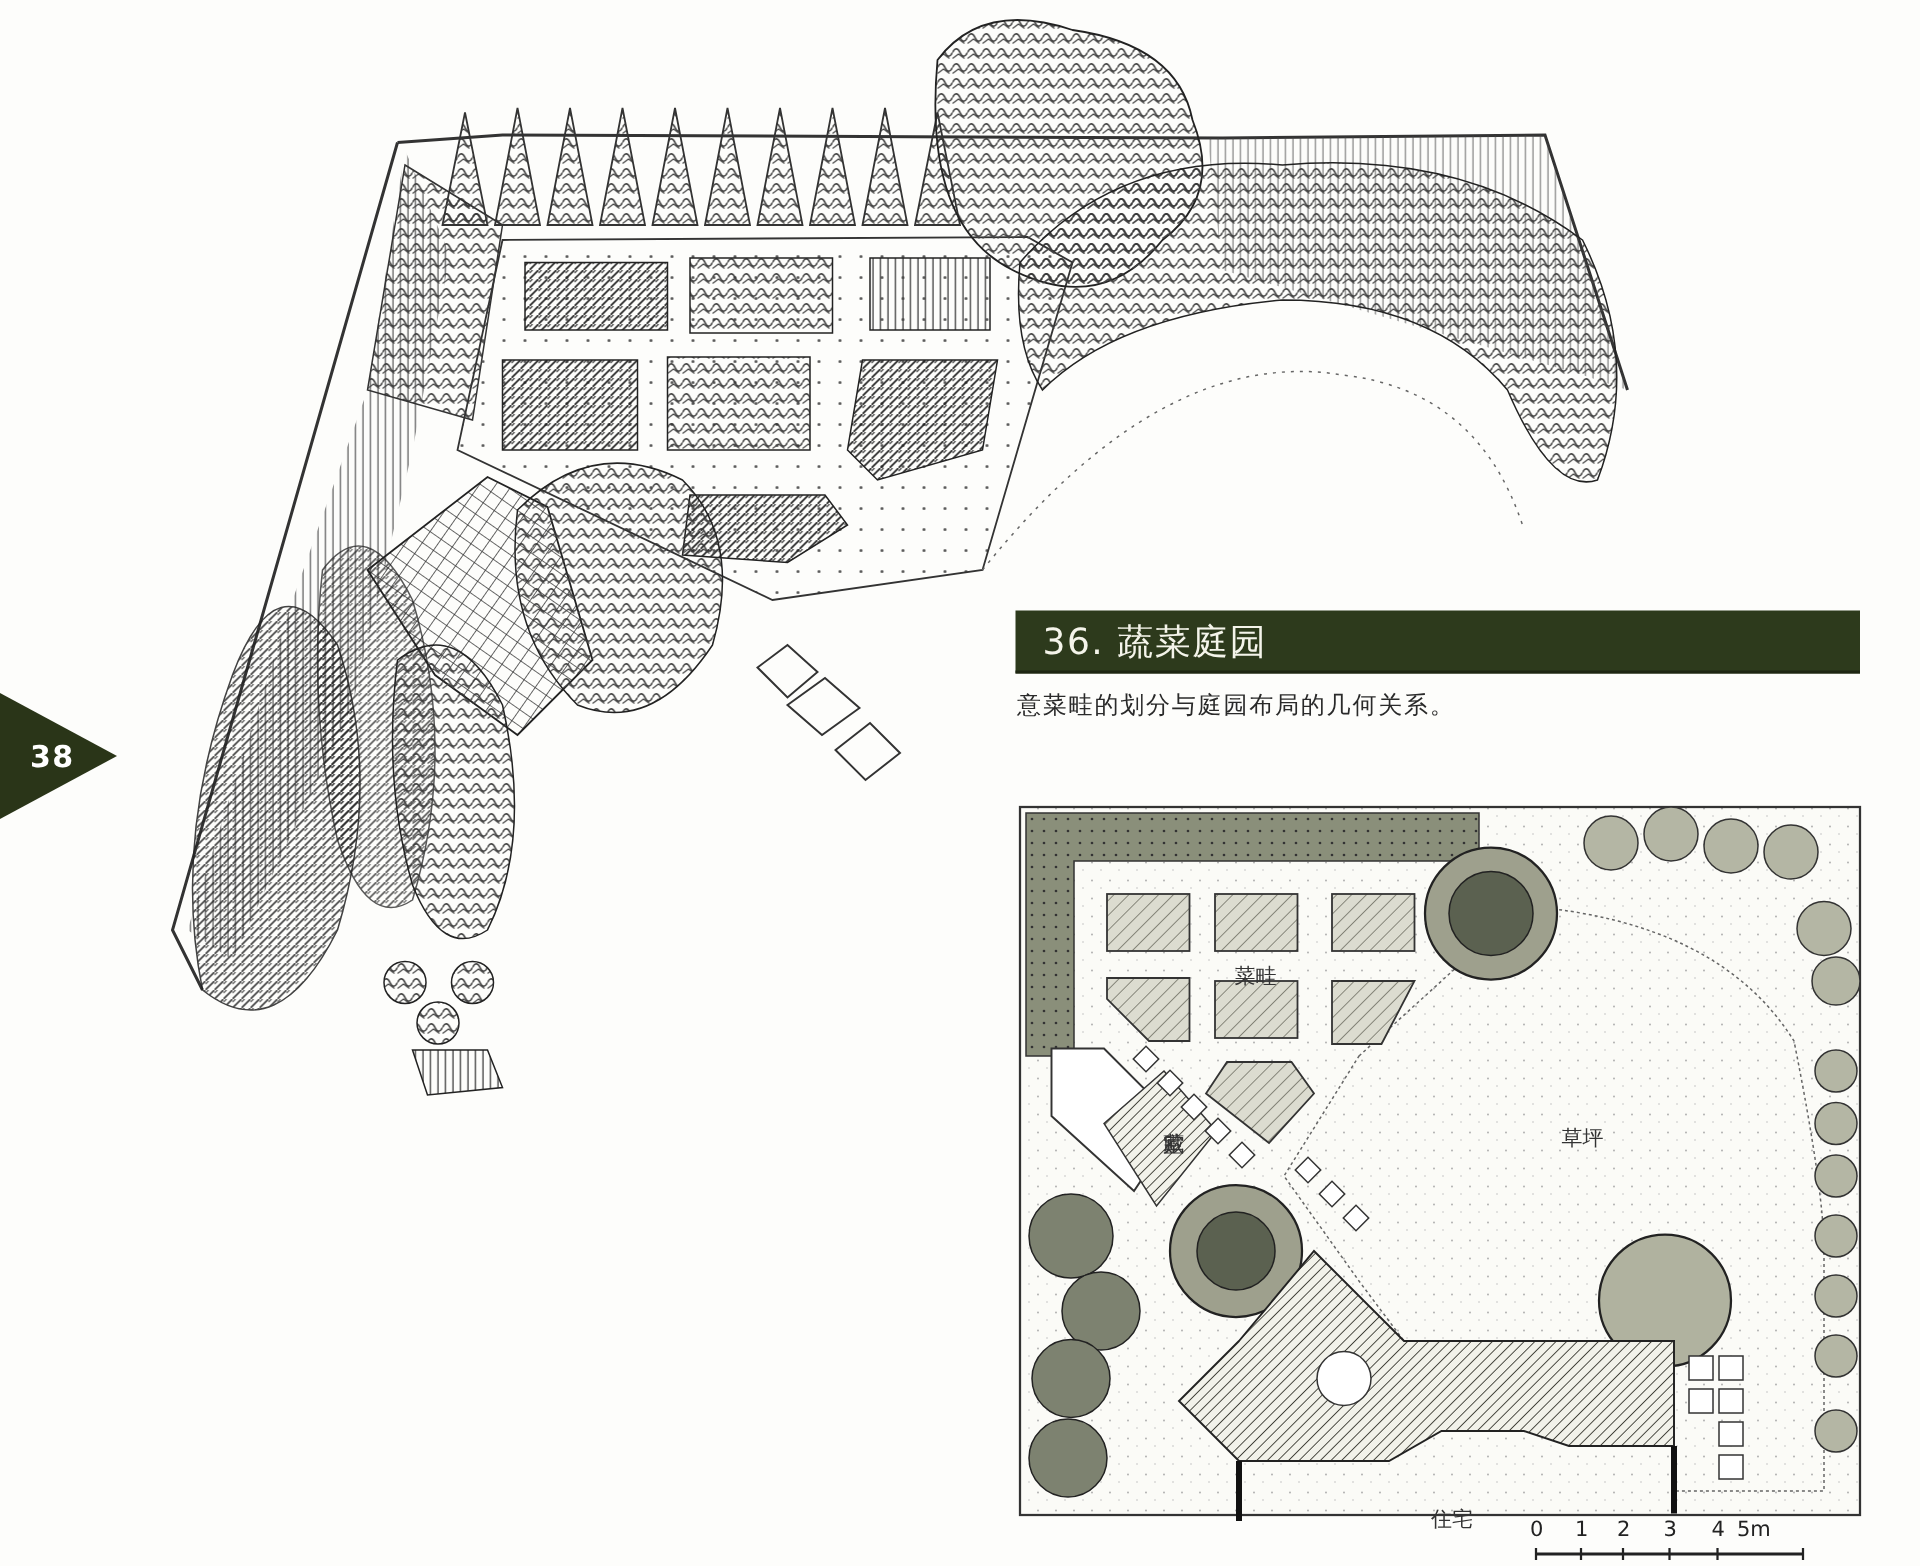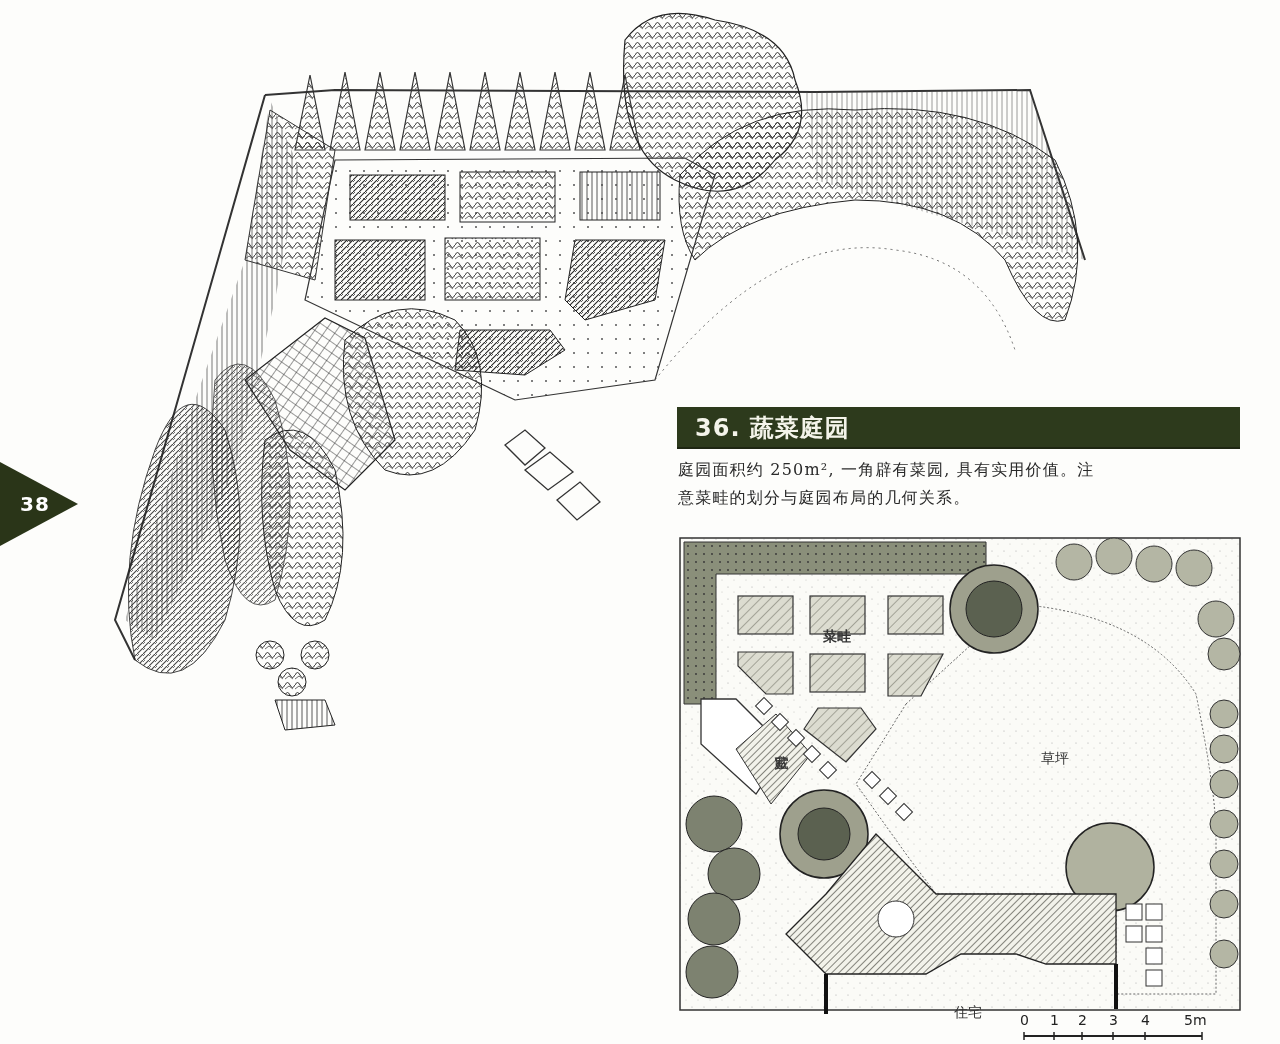--- a/index.html
+++ b/index.html
@@ -2,21 +2,21 @@
 <html><head>
 <meta charset="utf-8">
 <style>
   html, body { margin: 0; padding: 0; background: #fdfdfb; }
   body { width: 1280px; height: 1044px; position: relative; overflow: hidden; font-family: "DejaVu Sans", sans-serif; color: #222; }
   .page-tab { position: absolute; left: 0; top: 462px; width: 80px; height: 84px; text-decoration: underline; }
   .page-tab svg { position: absolute; left: 0; top: 0; }
   .page-num { position: absolute; left: 20px; top: 30px; color: #fff; font-family: "DejaVu Sans", sans-serif; font-weight: bold; font-size: 20px; letter-spacing: 1px; }
   .sketch { position: absolute; left: 95px; top: 0px; width: 1000px; height: 740px; }
   .title-bar { position: absolute; left: 677px; top: 407px; width: 563px; height: 40px; background: #2d3a1c; border-bottom: 2px solid #1e2612; }
-  .title-text { position: absolute; left: 18px; top: 5px; color: #f4f4ea; font-size: 24px; font-weight: bold; font-family: "DejaVu Sans", sans-serif; letter-spacing: 1px; }
+  .title-text { position: absolute; left: 18px; top: 5px; color: #f4f4ea; font-size: 24px; font-weight: normal; font-family: "DejaVu Sans", sans-serif; letter-spacing: 1px; }
   .desc { position: absolute; left: 678px; top: 456px; width: 562px; font-family: "DejaVu Serif", serif; font-size: 16px; line-height: 28px; color: #2a2a2a; letter-spacing: 1.2px; }
   .plan { position: absolute; left: 676px; top: 534px; width: 566px; height: 500px; }
   .plan-label { position: absolute; font-family: "DejaVu Sans", sans-serif; font-size: 14px; color: #333; }
   .scale { position: absolute; left: 1018px; top: 1012px; width: 190px; height: 30px; }
   .scale-tick { position: absolute; top: 0; font-size: 14px; color: #222; font-family: "DejaVu Sans", sans-serif; }
 </style>
 </head>
 <body>
 
 <div class="page-tab">
@@ -108,21 +108,20 @@
 
     <path d="M560,380 Q680,230 800,250 Q890,260 920,350" fill="none" stroke="#666" stroke-dasharray="2,4"></path>
   </svg>
 </div>
 
 <div class="title-bar">
   <span class="title-text">36. 蔬菜庭园</span>
 </div>
 
 <div class="desc">
-  <div>庭园面积约 250m², 一角辟有菜园, 具有实用价值。注</div>
   <div>意菜畦的划分与庭园布局的几何关系。</div>
 </div>
 
 <div class="plan">
   <svg width="566" height="500" viewBox="0 0 566 500">
     <defs>
       <pattern id="phatch" width="7" height="7" patternUnits="userSpaceOnUse" patternTransform="rotate(45)">
         <rect width="7" height="7" fill="#dcdcd0"></rect>
         <path d="M0,0 L0,7" stroke="#6a6a5e" stroke-width="1"></path>
       </pattern>
@@ -208,33 +207,33 @@
 
     <g fill="#fff" stroke="#333">
       <rect x="450" y="370" width="16" height="16"></rect>
       <rect x="470" y="370" width="16" height="16"></rect>
       <rect x="450" y="392" width="16" height="16"></rect>
       <rect x="470" y="392" width="16" height="16"></rect>
       <rect x="470" y="414" width="16" height="16"></rect>
       <rect x="470" y="436" width="16" height="16"></rect>
     </g>
   </svg>
-  <span class="plan-label" style="left:147px; top:94px;font-weight:bold;">菜畦</span>
+  <span class="plan-label" style="left:147px; top:108px;">菜畦</span>
   <span class="plan-label" style="left:74px; top:210px; width:40px; line-height:16px; writing-mode:vertical-rl;">贮藏室</span>
   <span class="plan-label" style="left:365px; top:216px;">草坪</span>
   <span class="plan-label" style="left:278px; top:470px;">住宅</span>
 </div>
 
 <div class="scale">
   <span class="scale-tick" style="left:2px;">0</span>
   <span class="scale-tick" style="left:32px;">1</span>
   <span class="scale-tick" style="left:60px;">2</span>
   <span class="scale-tick" style="left:91px;">3</span>
   <span class="scale-tick" style="left:123px;">4</span>
-  <span class="scale-tick" style="left:166px;">5m</span>
+  <span class="scale-tick" style="left:140px;">5m</span>
   <svg width="190" height="30" style="position:absolute;left:0;top:0;">
     <line x1="6" y1="24" x2="184" y2="24" stroke="#222" stroke-width="2"></line>
     <line x1="6" y1="20" x2="6" y2="28" stroke="#222" stroke-width="1.5"></line>
     <line x1="36" y1="20" x2="36" y2="28" stroke="#222" stroke-width="1.5"></line>
     <line x1="64" y1="20" x2="64" y2="28" stroke="#222" stroke-width="1.5"></line>
     <line x1="95" y1="20" x2="95" y2="28" stroke="#222" stroke-width="1.5"></line>
     <line x1="127" y1="20" x2="127" y2="28" stroke="#222" stroke-width="1.5"></line>
     <line x1="184" y1="20" x2="184" y2="28" stroke="#222" stroke-width="1.5"></line>
   </svg>
 </div>

